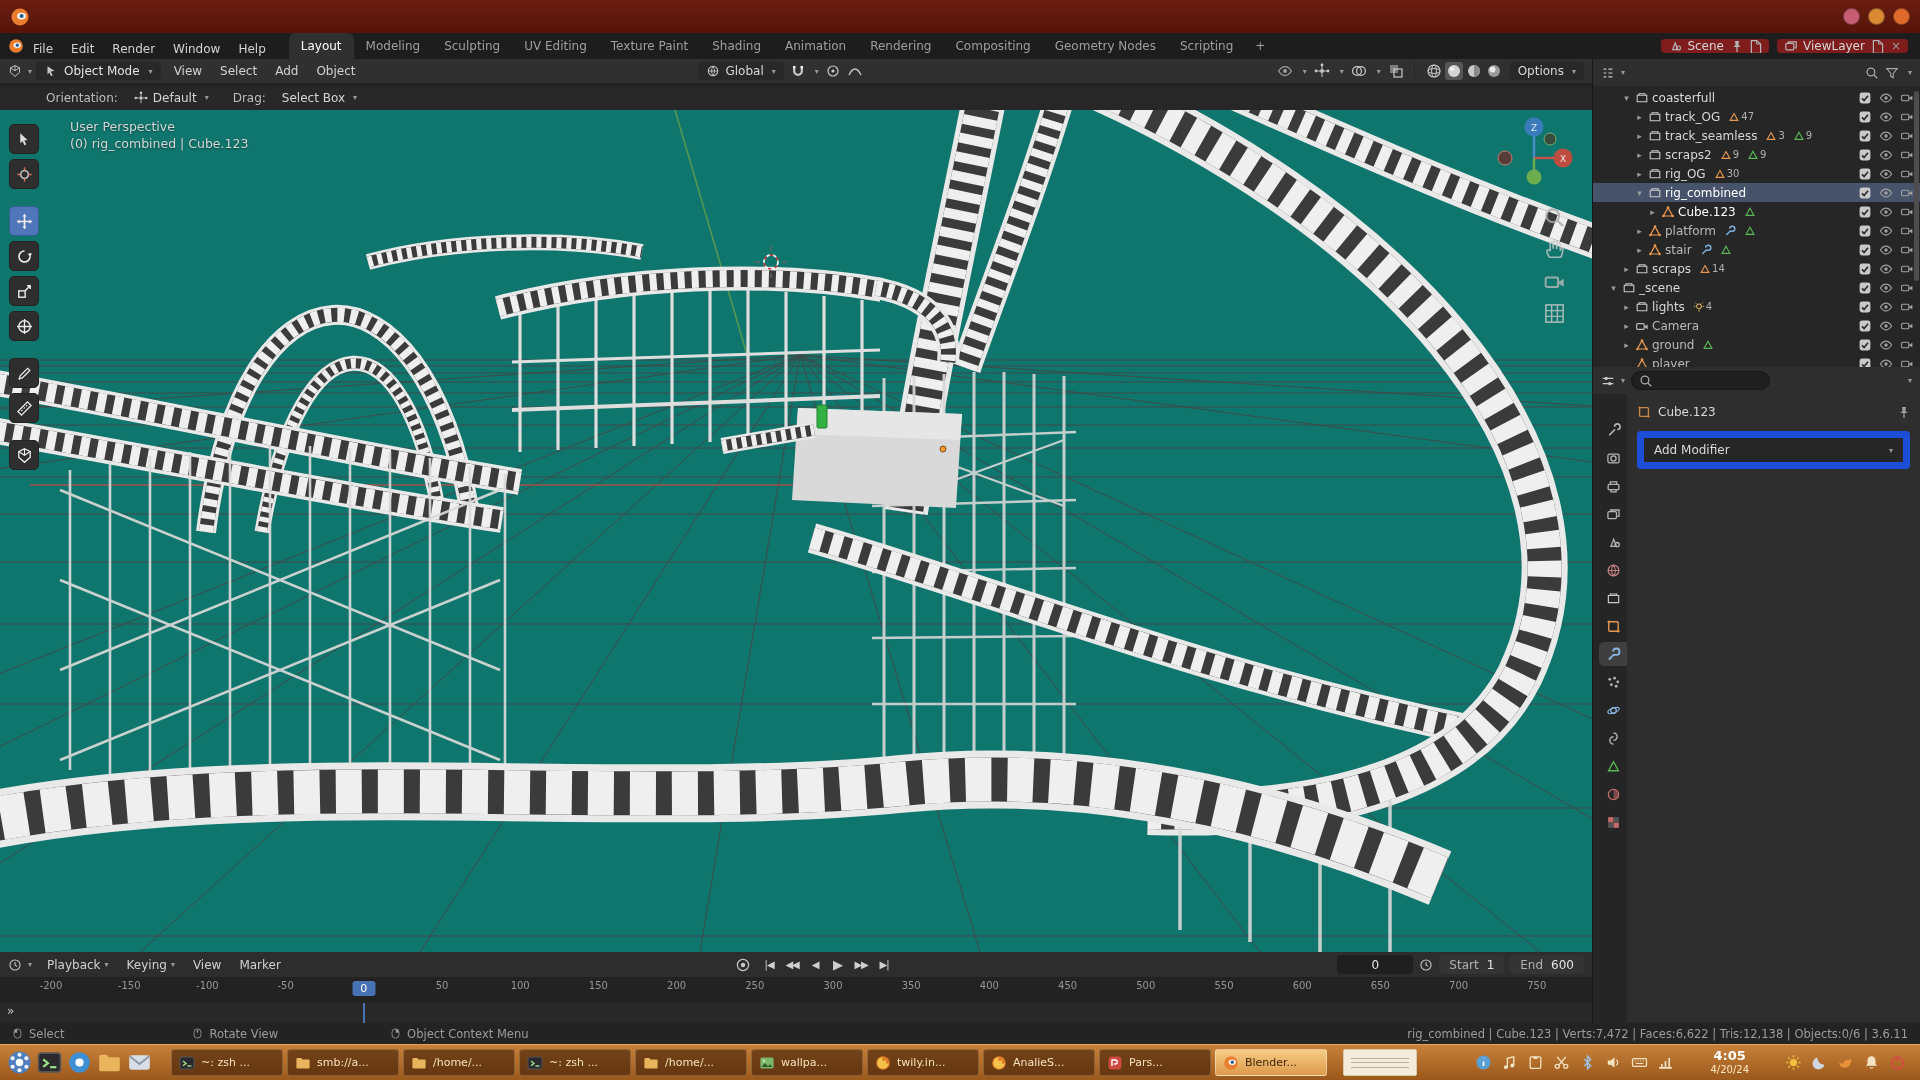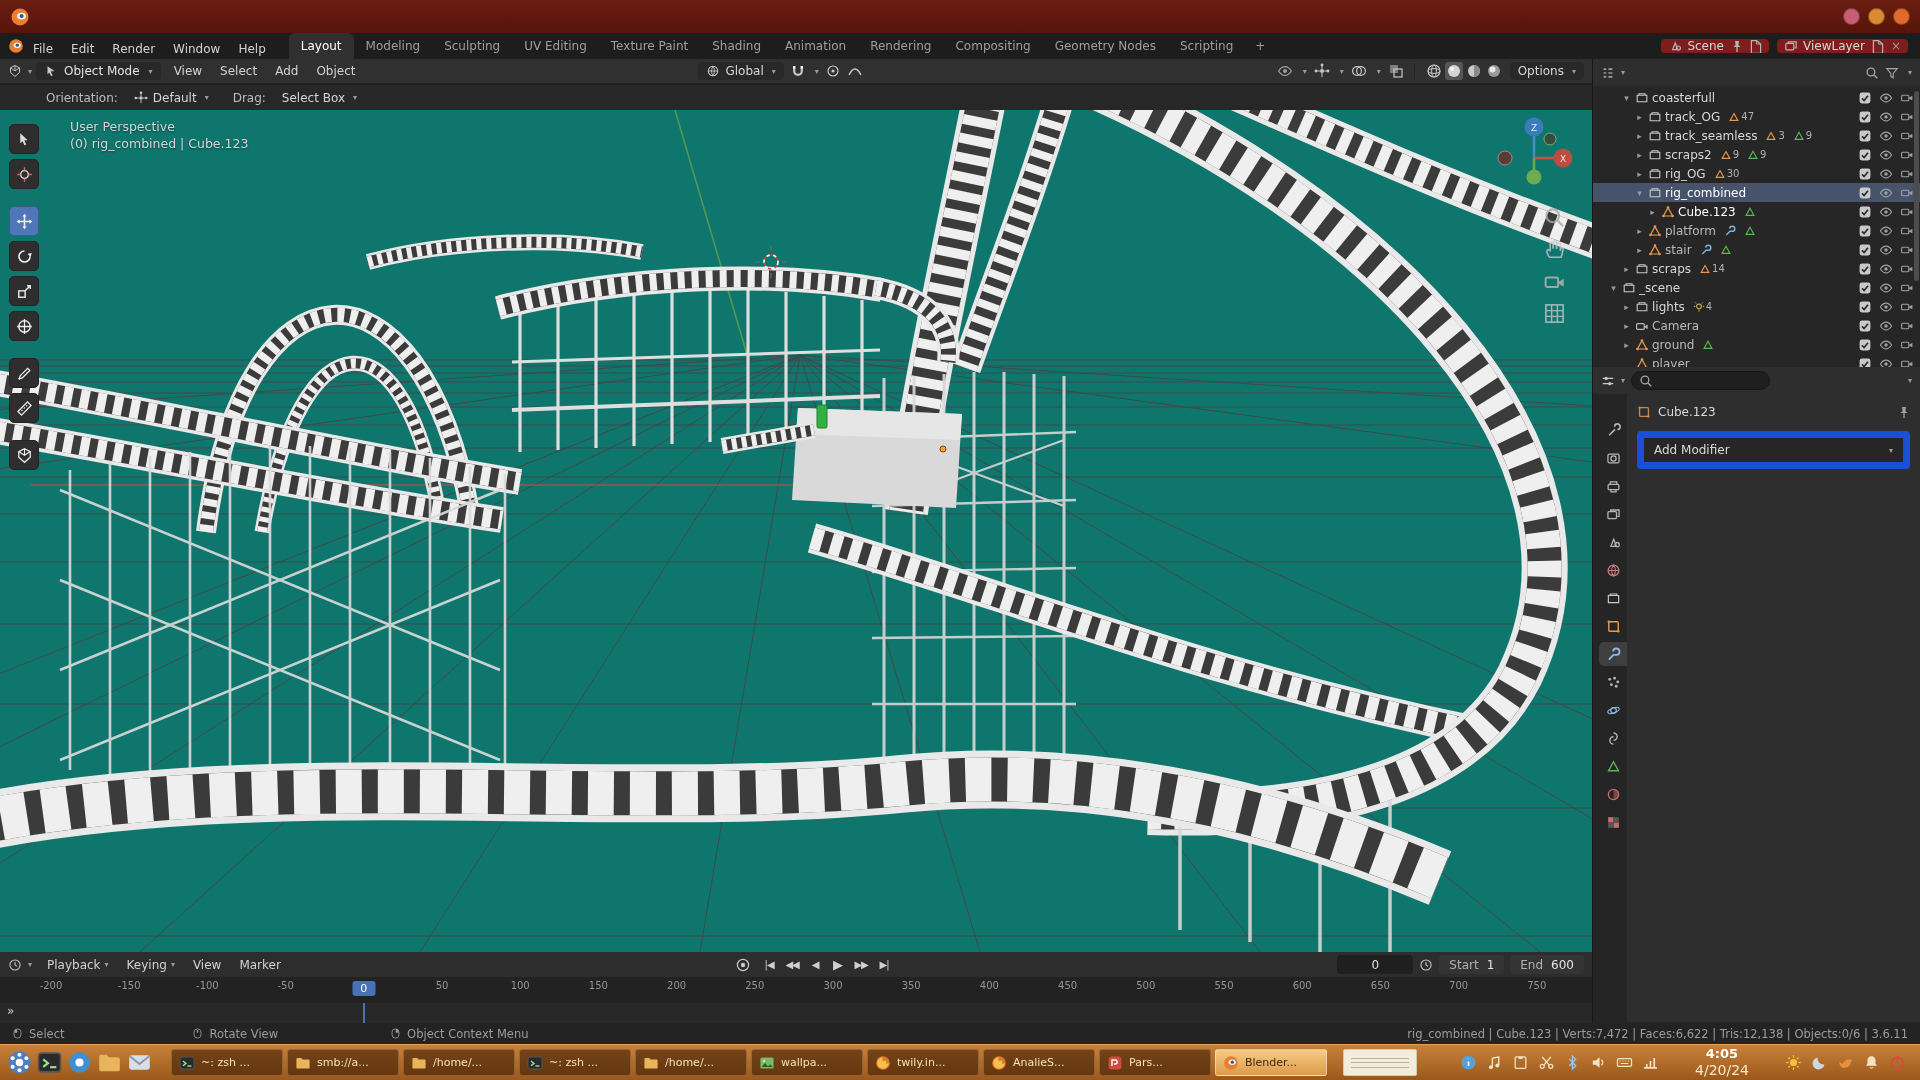--- a/index.html
+++ b/index.html
@@ -113,21 +113,21 @@
   .twin{display:flex;align-items:center;gap:6px;width:112px;height:27px;padding:0 7px;background:rgba(59,26,5,.58);border:1px solid rgba(255,220,160,.25);border-radius:3px;color:#f6e3bd;font-size:11px;box-sizing:border-box}
   .twin.active{background:linear-gradient(#f6cc86,#dc9a4b);color:#402508;border-color:rgba(255,255,255,.4)}
   .twin .wicon{width:16px;height:16px;flex:none}
   .wlabel{white-space:nowrap;overflow:hidden}
   .notes{width:74px;height:27px;background:#f3ecdb;border:1px solid #d8c9a8;border-radius:2px;display:flex;flex-direction:column;justify-content:space-evenly;padding:4px 7px;box-sizing:border-box;margin-left:4px}
   .notes i{height:1px;background:#b9b2a0}
   #tray,#tray-right{display:flex;gap:9px;align-items:center;margin:0 8px}
   #tray span,#tray-right span{width:17px;height:17px}
   .clock{text-align:center;color:#fff;line-height:1.15;margin:0 16px}
   .clock .t{font-size:13px;font-weight:bold}
-  .clock .d{font-size:14px;color:#ffe9c2}
+  .clock .d{font-size:10px;color:#ffe9c2}
 </style>
 </head>
 <body>
 
 <div id="root">
 
   <div class="titlebar">
     <span class="logo" data-icon="blender">
         <svg viewBox="0 0 16 16" width="100%" height="100%">
           <circle cx="8" cy="8" r="6.8" fill="#eb7e2e"></circle>

